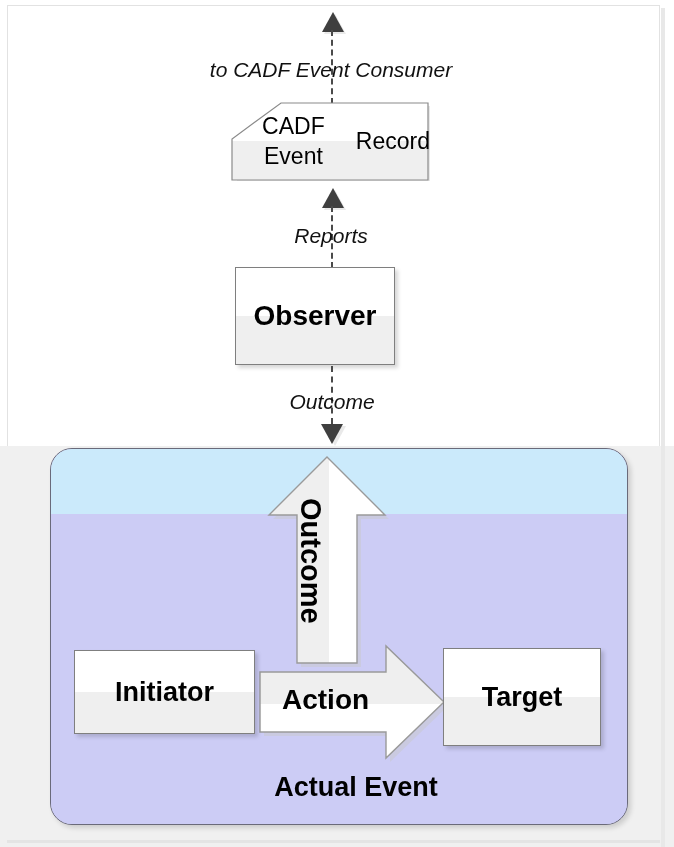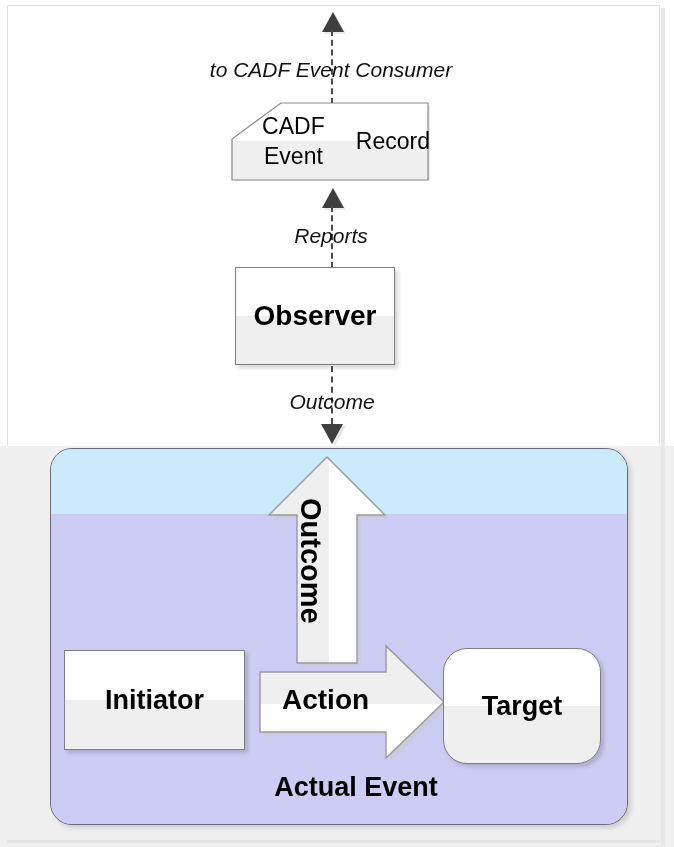--- a/index.html
+++ b/index.html
@@ -188,32 +188,31 @@
     top: 772px;
     text-align: center;
     font-size: 27px;
     font-weight: bold;
     color: #000;
     padding-left: 38px;
   }
 
   
   #initiator {
-    left: 64px; top: 650px;
-    width: 181px; height: 100px;
+    left: 74px; top: 650px;
+    width: 181px; height: 84px;
     font-size: 27px;
     font-weight: bold;
     justify-content: center;
   }
   #target {
     left: 443px; top: 648px;
-    width: 158px; height: 116px;
+    width: 158px; height: 98px;
     font-size: 27px;
     font-weight: bold;
-    border-radius: 24px;
   }
 
   
   .block-arrow {
     position: absolute;
     overflow: visible;
   }
   .block-arrow-text {
     position: absolute;
     font-weight: bold;

